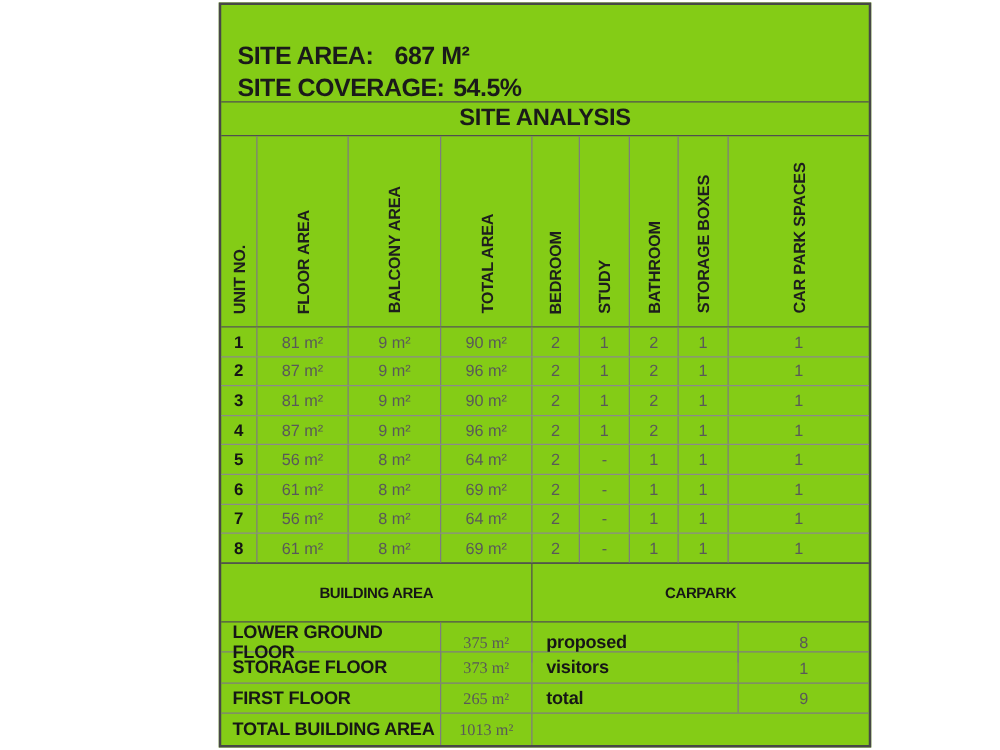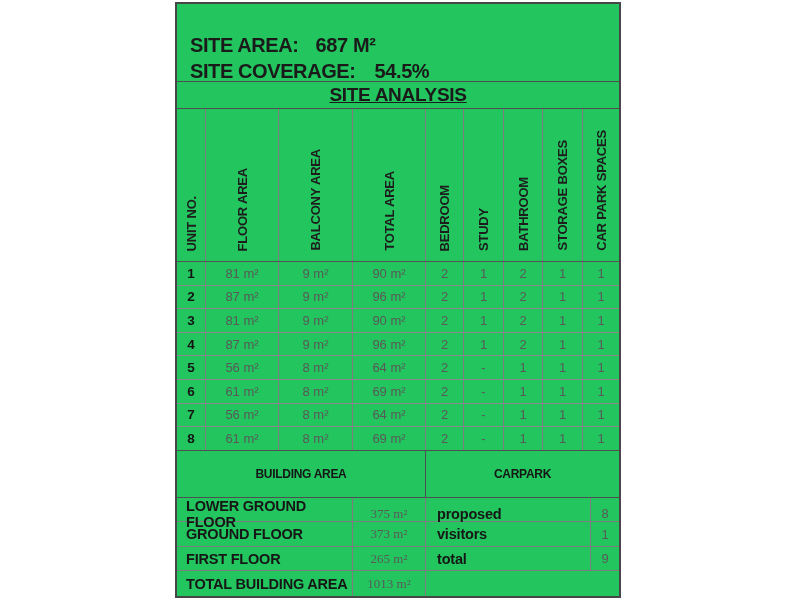--- a/index.html
+++ b/index.html
@@ -1,35 +1,35 @@
 <!DOCTYPE html>
 <html><head>
 <meta charset="utf-8">
 <style>
   * { margin:0; padding:0; box-sizing:border-box; }
   html,body { width:800px; height:600px; background:#ffffff; overflow:hidden;
               font-family:"Liberation Sans", sans-serif; }
   .canvas { position:relative; width:800px; height:600px; background:#ffffff; }
 
-  .sheet { position:absolute; left:175px; top:2px; width:446px;
-           border:2px solid #474747; background:#22c55e; }
+  .sheet { position:absolute; left:175px; top:2px; width:522px;
+           border:2px solid #474747; background:#84cc16; }
 
   
   .topbox { height:78px; border-bottom:1px solid #4f4f4f;
             display:flex; flex-direction:column; justify-content:center;
             padding-left:13px; gap:3px; }
   .topline { font-weight:bold; font-size:20px; color:#1a1a1a; letter-spacing:-0.4px;
              display:flex; align-items:baseline; }
   .topline .val-wide { margin-left:17px;margin-top:32px; }
-  .topline .val-near { margin-left:19px; }
+  .topline .val-near { margin-left:7px; }
 
   
   .band { height:27px; border-bottom:1px solid #4f4f4f;
           display:flex; align-items:center; justify-content:center;
-          font-weight:bold; font-size:19px; color:#1a1a1a; letter-spacing:-0.3px;text-decoration:underline; }
+          font-weight:bold; font-size:19px; color:#1a1a1a; letter-spacing:-0.3px; }
 
   
   .thead, .tr { display:grid; grid-template-columns:29px 73px 74px 73px 38px 40px 39px 40px 1fr; }
   .thead { height:153px; border-bottom:1px solid #555555; }
   .tr { height:23.6px; border-bottom:1px solid #8a8a8a; }
   .tr:last-of-type { border-bottom:1px solid #4f4f4f; }
   .td, .vh { border-right:1px solid #7d7d7d; }
   .td:last-child, .vh:last-child { border-right:none; }
   .vh { display:flex; align-items:flex-end; justify-content:center; padding-bottom:10px; }
   .vtext { writing-mode:vertical-rl; transform:rotate(180deg); white-space:nowrap;
@@ -210,21 +210,21 @@
       <div class="hcell">CARPARK</div>
     </div>
 
     <div class="brow">
       <div class="bcell lbl">LOWER GROUND FLOOR</div>
       <div class="bcell val">375 m²</div>
       <div class="bcell cp-lbl">proposed</div>
       <div class="bcell cp-val">8</div>
     </div>
     <div class="brow">
-      <div class="bcell lbl">GROUND FLOOR</div>
+      <div class="bcell lbl">STORAGE FLOOR</div>
       <div class="bcell val">373 m²</div>
       <div class="bcell cp-lbl">visitors</div>
       <div class="bcell cp-val">1</div>
     </div>
     <div class="brow">
       <div class="bcell lbl">FIRST FLOOR</div>
       <div class="bcell val">265 m²</div>
       <div class="bcell cp-lbl">total</div>
       <div class="bcell cp-val">9</div>
     </div>

